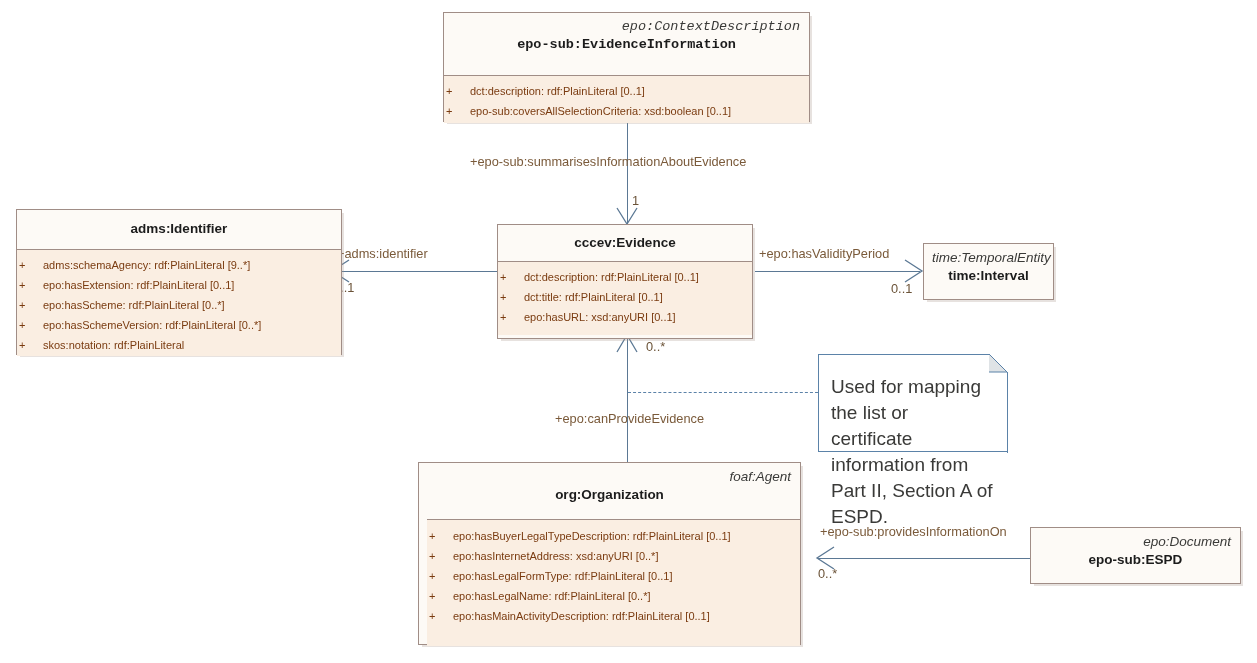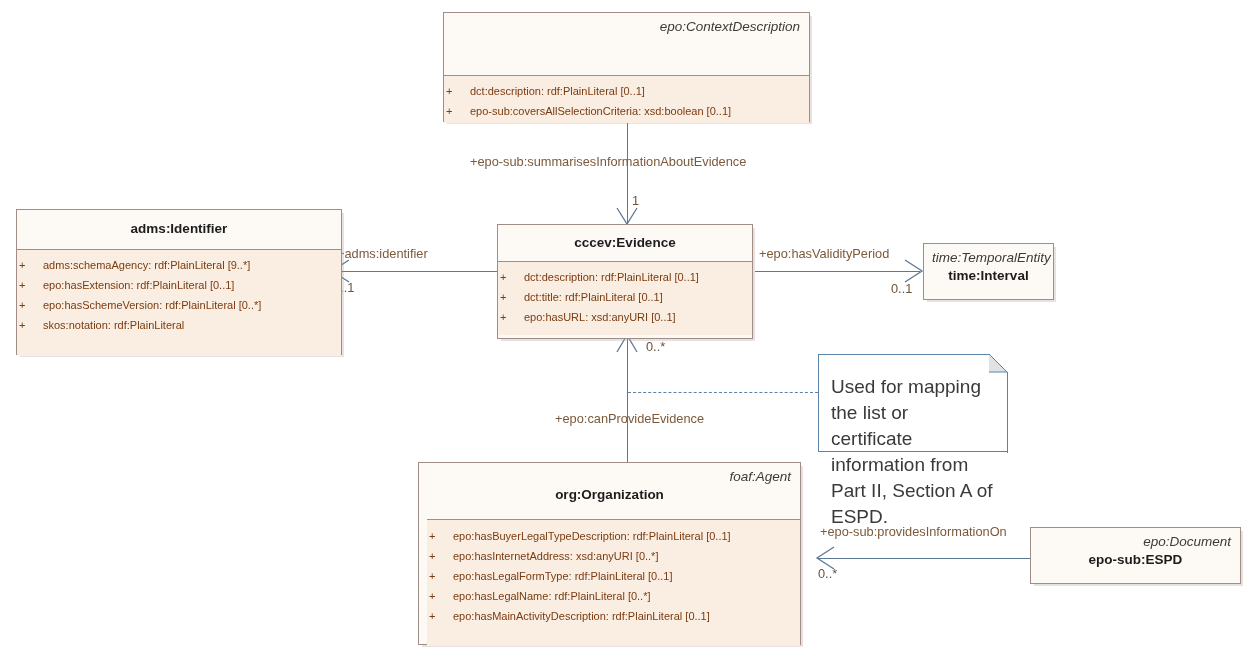--- a/index.html
+++ b/index.html
@@ -172,22 +172,23 @@
   <div class="line-dash" style="left:628px; top:392px; width:190px;"></div>
 
   <div class="line-h" style="left:818px; top:558px; width:212px;"></div>
   <svg style="position:absolute; left:814px; top:546px; width:24px; height:26px;">
     <polyline points="20,1 3,12 20,23" fill="none" stroke="#5b7894" stroke-width="1.3"></polyline>
   </svg>
   <div class="edge-label" style="left:820px; top:524px;">+epo-sub:providesInformationOn</div>
   <div class="mult-label" style="left:818px; top:566px;">0..*</div>
 
   <div class="uml-class" style="left:443px; top:12px; width:367px; height:110px;">
-    <div class="uml-header" style="height:62px;">
+    <div class="uml-header" style="height:62px;font-family:Liberation Mono, monospace;">
       <span class="uml-stereo">epo:ContextDescription</span>
+      <span class="uml-name">epo-sub:EvidenceInformation</span>
     </div>
     <div class="uml-compartment" style="height:48px;">
       <span class="uml-attr">
         <span class="vis">+</span><span>dct:description: rdf:PlainLiteral [0..1]</span>
       </span>
       <span class="uml-attr">
         <span class="vis">+</span><span>epo-sub:coversAllSelectionCriteria: xsd:boolean [0..1]</span>
       </span>
     </div>
   </div>
@@ -195,20 +196,23 @@
   <div class="uml-class" style="left:16px; top:209px; width:326px; height:146px;">
     <div class="uml-header" style="height:39px; padding-top:9px;">
       <span class="uml-name">adms:Identifier</span>
     </div>
     <div class="uml-compartment" style="height:107px;">
       <span class="uml-attr">
         <span class="vis">+</span><span>adms:schemaAgency: rdf:PlainLiteral [9..*]</span>
       </span>
       <span class="uml-attr">
         <span class="vis">+</span><span>epo:hasExtension: rdf:PlainLiteral [0..1]</span>
+      </span>
+      <span class="uml-attr">
+        <span class="vis">+</span><span>epo:hasScheme: rdf:PlainLiteral [0..*]</span>
       </span>
       <span class="uml-attr">
         <span class="vis">+</span><span>epo:hasSchemeVersion: rdf:PlainLiteral [0..*]</span>
       </span>
       <span class="uml-attr">
         <span class="vis">+</span><span>skos:notation: rdf:PlainLiteral</span>
       </span>
     </div>
   </div>
 

